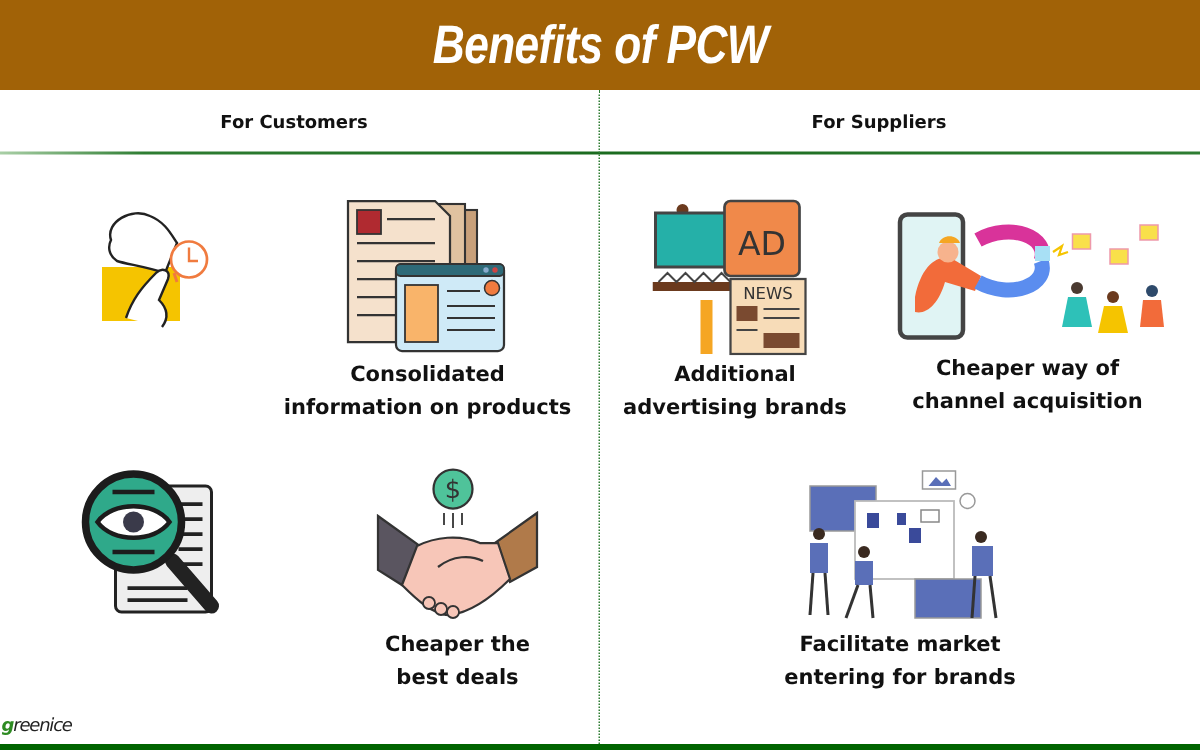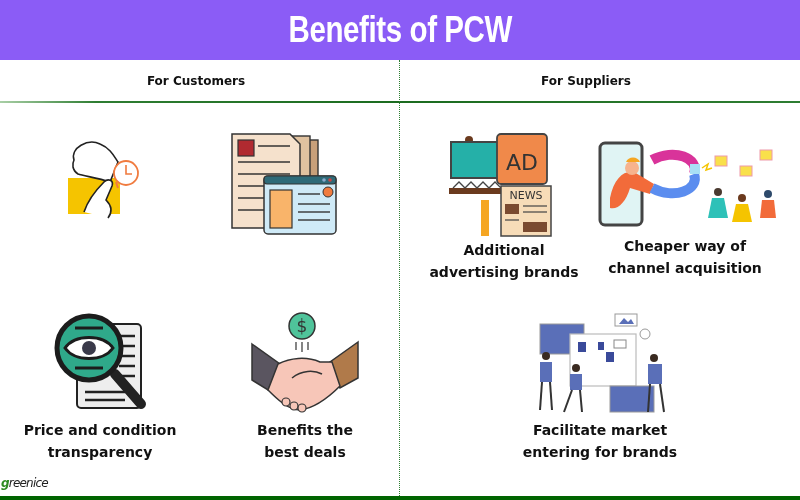--- a/index.html
+++ b/index.html
@@ -1,22 +1,22 @@
 <!DOCTYPE html>
 <html><head>
 <meta charset="utf-8">
 <style>
   * { box-sizing: border-box; margin: 0; padding: 0; }
   html, body { width: 800px; height: 500px; overflow: hidden; background: #ffffff; }
   body { position: relative; font-family: "DejaVu Sans", sans-serif; color: #111; }
 
   .banner {
     position: absolute; left: 0; top: 0; width: 800px; height: 60px;
-    background: #8b5cf6;
-    display: flex; align-items: center; justify-content: center;
+    background: #a16207;
+    display: flex; align-items: center; justify-content: center; font-style: italic;
   }
   .banner-title {
     color: #ffffff; font-family: "Liberation Sans", sans-serif; font-weight: bold;
     font-size: 36px; letter-spacing: -0.5px; transform: scaleX(0.82);
   }
 
   .col-header {
     position: absolute; top: 60px; height: 42px; width: 400px;
     display: flex; align-items: center; justify-content: center;
     font-family: "DejaVu Sans", sans-serif; font-weight: bold; font-size: 12px;
@@ -48,21 +48,21 @@
 
   .card { position: absolute; display: flex; flex-direction: column; align-items: center; }
   .card .icon { display: block; }
   .card .label {
     margin-top: 2px; text-align: center; font-weight: bold; font-size: 14px; line-height: 22px;
     color: #111; white-space: pre-line;
   }
 
   #c1 { left: 28px;  top: 130px; width: 140px; }
   #c2 { left: 180px; top: 132px; width: 210px; }
-  #c3 { left: 419px; top: 132px; width: 170px; justify-content: center; }
+  #c3 { left: 405px; top: 132px; width: 170px; justify-content: center; }
   #c4 { left: 580px; top: 138px; width: 210px; }
   #c5 { left: 10px;  top: 312px; width: 180px; }
   #c6 { left: 230px; top: 312px; width: 150px; }
   #c7 { left: 500px; top: 312px; width: 200px; }
 </style>
 </head>
 <body>
 
 <div class="banner">
   <div class="banner-title">Benefits of PCW</div>
@@ -100,20 +100,22 @@
     <rect x="34" y="44" width="72" height="8" rx="3" fill="#2e6a78" stroke="#333" stroke-width="1.2"></rect>
     <circle cx="94" cy="48" r="1.8" fill="#8ac"></circle>
     <circle cx="100" cy="48" r="1.8" fill="#c44"></circle>
     <rect x="40" y="58" width="22" height="38" fill="#f9b46a" stroke="#333" stroke-width="1.2"></rect>
     <circle cx="98" cy="60" r="5" fill="#f07b3f" stroke="#333" stroke-width="1"></circle>
     <line x1="68" y1="62" x2="90" y2="62" stroke="#333" stroke-width="1.4"></line>
     <line x1="68" y1="72" x2="100" y2="72" stroke="#333" stroke-width="1.4"></line>
     <line x1="68" y1="80" x2="100" y2="80" stroke="#333" stroke-width="1.4"></line>
     <line x1="68" y1="88" x2="100" y2="88" stroke="#333" stroke-width="1.4"></line>
   </svg>
+  <div class="label">Consolidated
+information on products</div>
 </div>
 
 <div class="card" id="c3">
   <svg class="icon" width="110" height="105" viewBox="0 0 110 105">
     <rect x="32" y="68" width="8" height="36" fill="#f5a623"></rect>
     <circle cx="20" cy="8" r="4" fill="#6b3a1e"></circle>
     <rect x="2" y="10" width="50" height="36" fill="#25b0a8" stroke="#444" stroke-width="2"></rect>
     <rect x="0" y="56" width="56" height="6" fill="#6b3a1e"></rect>
     <path d="M4 56 L10 50 L16 56 L22 50 L28 56 L34 50 L40 56 L46 50 L52 56" fill="none" stroke="#444" stroke-width="1.3"></path>
     <rect x="48" y="2" width="50" height="50" rx="4" fill="#f0894a" stroke="#444" stroke-width="1.8"></rect>
@@ -164,40 +166,38 @@
     <line x1="74" y1="64" x2="90" y2="64" stroke="#222" stroke-width="2.5"></line>
     <line x1="40" y1="80" x2="80" y2="80" stroke="#222" stroke-width="2.5"></line>
     <line x1="40" y1="88" x2="80" y2="88" stroke="#222" stroke-width="2.5"></line>
     <line x1="70" y1="62" x2="96" y2="92" stroke="#222" stroke-width="10" stroke-linecap="round"></line>
     <circle cx="44" cy="36" r="32" fill="#2fa98a" stroke="#1c1c1c" stroke-width="5"></circle>
     <line x1="30" y1="16" x2="58" y2="16" stroke="#1c1c1c" stroke-width="3"></line>
     <line x1="30" y1="56" x2="58" y2="56" stroke="#1c1c1c" stroke-width="3"></line>
     <path d="M20 36 C 30 22, 58 22, 68 36 C 58 50, 30 50, 20 36 Z" fill="#fff" stroke="#1c1c1c" stroke-width="3"></path>
     <circle cx="44" cy="36" r="7" fill="#3a3a4a"></circle>
   </svg>
-  <div class="label">Price and condition
-transparency</div>
 </div>
 
 <div class="card" id="c6">
   <svg class="icon" width="110" height="105" viewBox="0 0 110 105">
     <circle cx="52" cy="14" r="13" fill="#4fc39a" stroke="#333" stroke-width="1.5"></circle>
     <text x="52" y="20" text-anchor="middle" font-family="DejaVu Sans, sans-serif" font-size="17" fill="#333">$</text>
     <line x1="46" y1="30" x2="46" y2="38" stroke="#333" stroke-width="1.2"></line>
     <line x1="52" y1="30" x2="52" y2="40" stroke="#333" stroke-width="1.2"></line>
     <line x1="58" y1="30" x2="58" y2="38" stroke="#333" stroke-width="1.2"></line>
     <path d="M2 32 L30 52 L18 78 L2 68 Z" fill="#5a5560" stroke="#333" stroke-width="1.5"></path>
     <path d="M108 30 L80 50 L90 76 L108 66 Z" fill="#b07a4a" stroke="#333" stroke-width="1.5"></path>
     <path d="M28 52 C 40 46, 56 44, 70 50 L 82 50 L 90 74 C 80 84, 66 96, 50 98 C 38 98, 26 86, 18 78 Z" fill="#f7c6b8" stroke="#333" stroke-width="1.5"></path>
     <path d="M42 66 C 52 58, 64 58, 72 62" fill="none" stroke="#333" stroke-width="1.5"></path>
     <circle cx="36" cy="90" r="4" fill="#f7c6b8" stroke="#333" stroke-width="1.2"></circle>
     <circle cx="44" cy="94" r="4" fill="#f7c6b8" stroke="#333" stroke-width="1.2"></circle>
     <circle cx="52" cy="96" r="4" fill="#f7c6b8" stroke="#333" stroke-width="1.2"></circle>
   </svg>
-  <div class="label">Benefits the
+  <div class="label">Cheaper the
 best deals</div>
 </div>
 
 <div class="card" id="c7">
   <svg class="icon" width="160" height="105" viewBox="0 0 160 105">
     <rect x="95" y="2" width="22" height="12" fill="#fff" stroke="#999" stroke-width="1"></rect>
     <path d="M99 12 L104 6 L108 10 L111 7 L114 12 Z" fill="#5a6fb8"></path>
     <rect x="20" y="12" width="44" height="30" fill="#5a6fb8" stroke="#999" stroke-width="1"></rect>
     <rect x="50" y="22" width="66" height="52" fill="#fff" stroke="#bbb" stroke-width="1.2"></rect>
     <rect x="58" y="30" width="8" height="10" fill="#3a4a9a"></rect>

